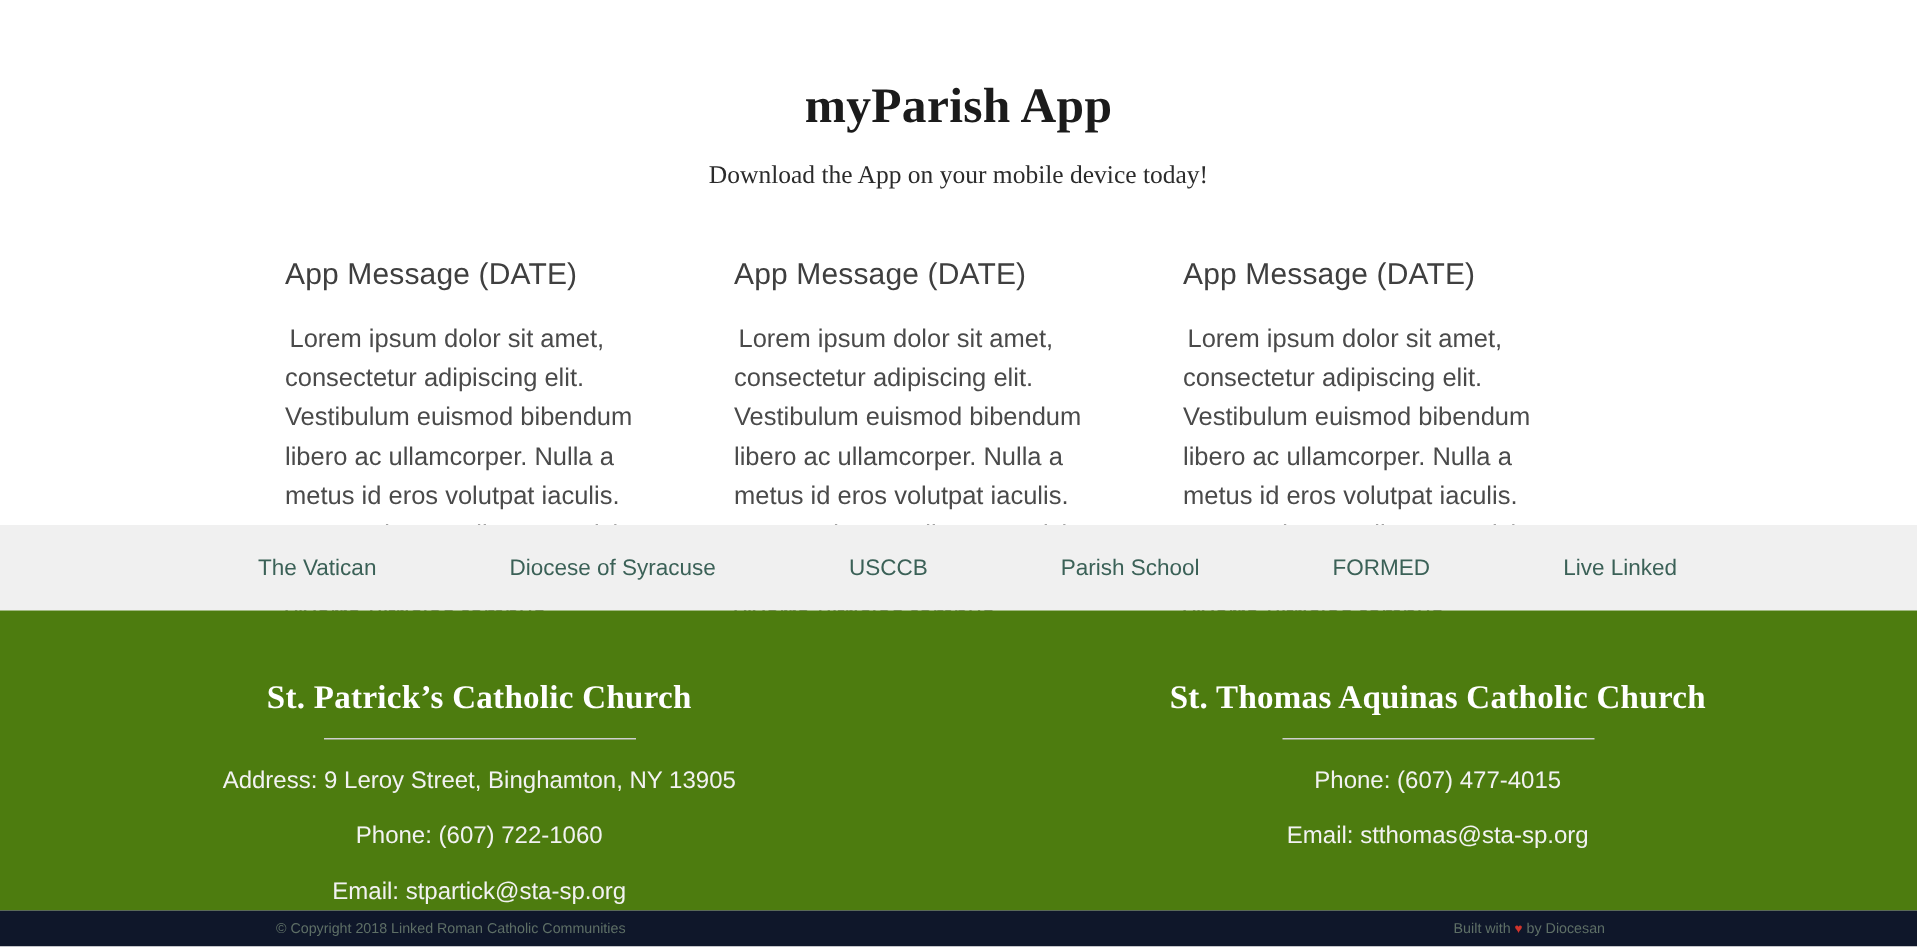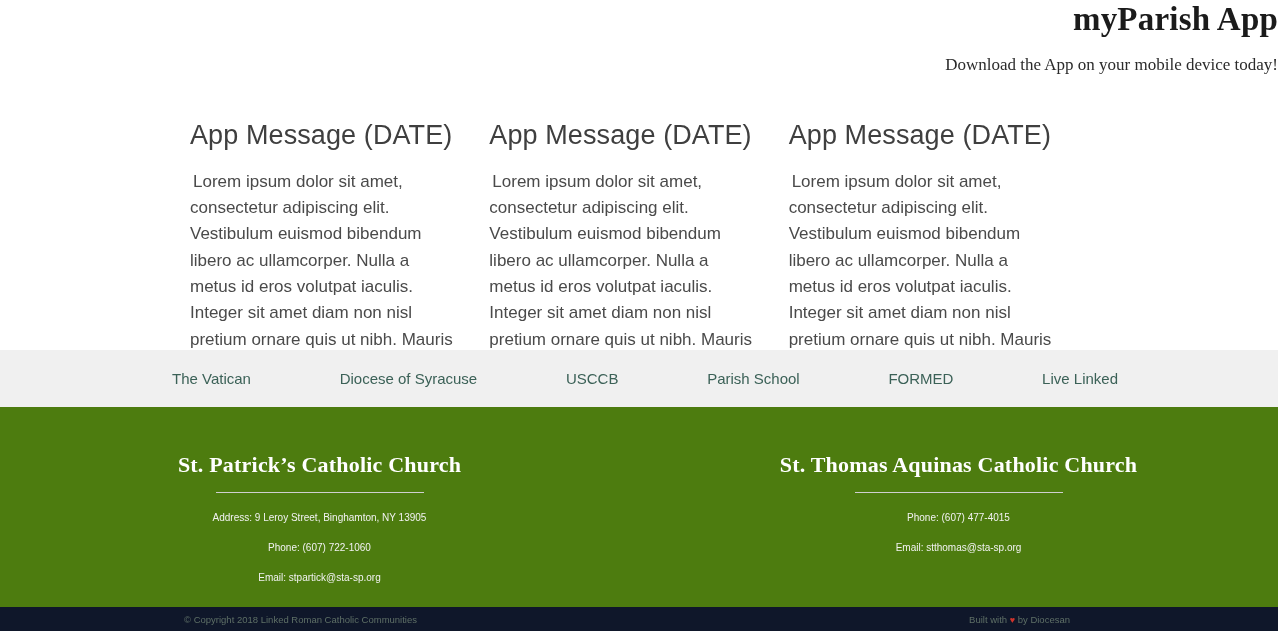--- a/index.html
+++ b/index.html
@@ -16,21 +16,22 @@
   .page {
     width: 1278px;
     height: 631px;
     position: relative;
     display: flex;
     flex-direction: column;
   }
 
   
   .hero {
-    text-align: right;
+    padding-top: 52px;
+    text-align: center;
   }
   .hero-title {
     font-family: "Liberation Serif", serif;
     font-size: 33px;
     font-weight: bold;
     color: #1b1b1b;
     letter-spacing: 0.2px;
     line-height: 1.2;
     margin: 0;
   }
@@ -46,21 +47,21 @@
     margin-top: 45px;
     padding: 0 190px;
     display: flex;
     gap: 0;
   }
   .msg-col {
     width: 309px;
     padding-right: 35px;
   }
   .msg-title {
-    font-size: 27px;
+    font-size: 20px;
     font-weight: normal;
     color: #3f3f3f;
     margin: 0 0 18px 0;
     letter-spacing: 0.1px;
   }
   .msg-body {
     font-size: 17px;
     line-height: 1.55;
     color: #4a4a4a;
     margin: 0;
@@ -116,21 +117,21 @@
     margin: 0;
     letter-spacing: 0.2px;
   }
   .footer-rule {
     width: 208px;
     height: 1px;
     background: #cfcfcf;
     margin: 14px auto 0 auto;
   }
   .footer-line {
-    font-size: 10px;
+    font-size: 16px;
     color: #f2f2f2;
     margin-top: 19px;
   }
 
   
   .copystrip {
     position: absolute;
     top: 607px;
     left: 0;
     width: 1278px;

